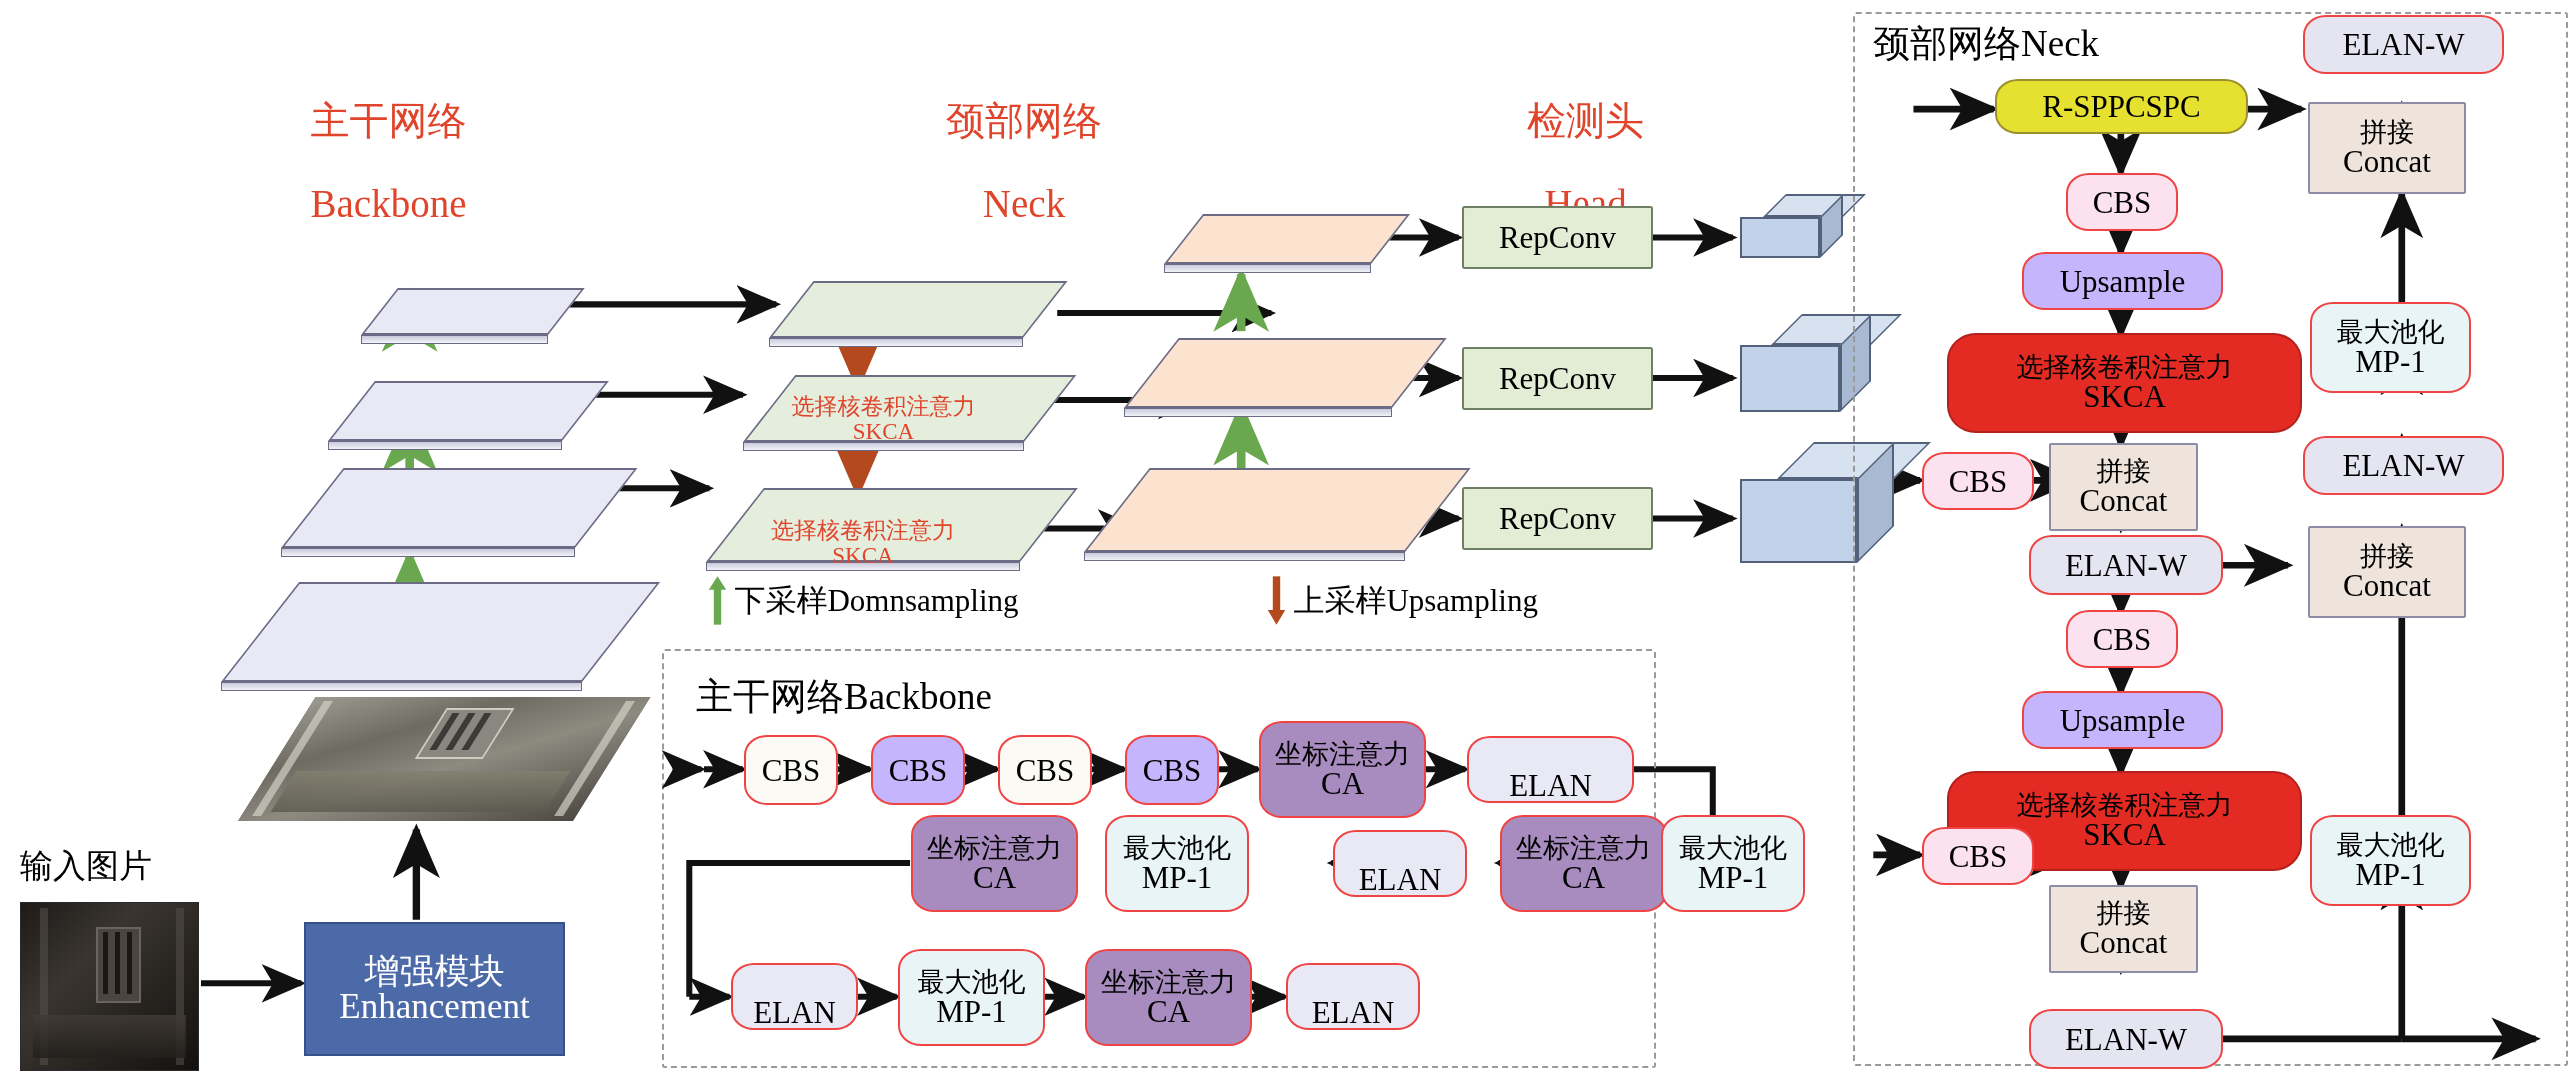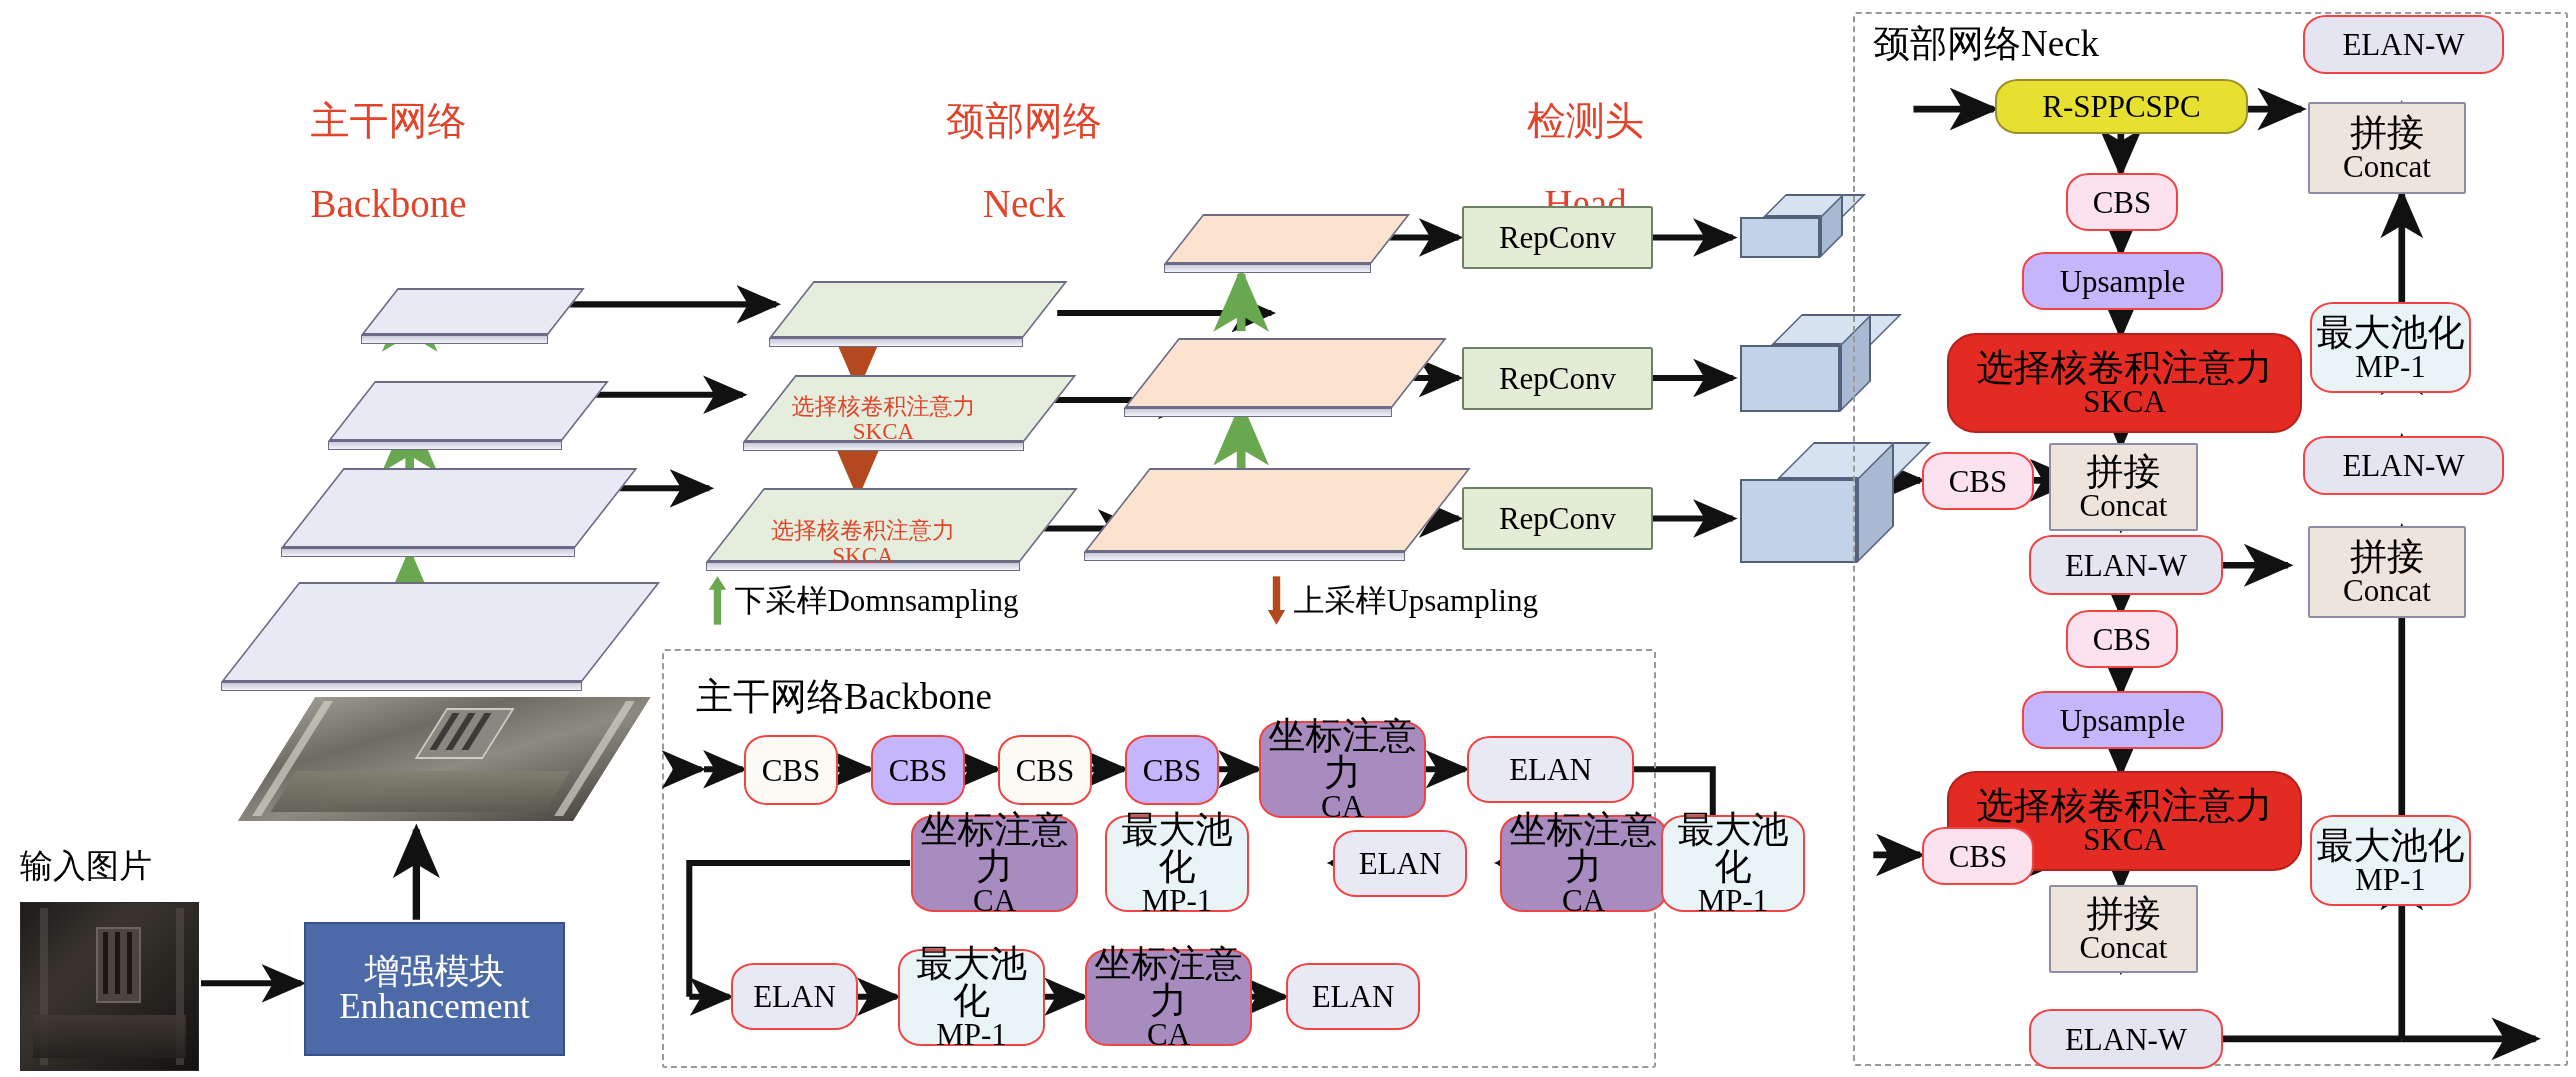--- a/index.html
+++ b/index.html
@@ -35,29 +35,29 @@
   .cube .top3{position:absolute;background:#d7e2f1;border:2px solid #53617a;box-sizing:border-box;
               transform:skewX(-45deg);transform-origin:bottom left;}
   .cube .side{position:absolute;background:#a9b9d2;border:2px solid #53617a;box-sizing:border-box;
               transform:skewY(-45deg);transform-origin:top left;}
 
   
   .blk{position:absolute;box-sizing:border-box;display:flex;flex-direction:column;
        align-items:center;justify-content:center;text-align:center;
        border:2px solid #ef4444;border-radius:23px/20px;
        font-size:31px;line-height:1.0;}
-  .blk .zh{font-size:37px;}
+  .blk .zh{font-size:27px;}
   .blk .en{font-size:31px;}
 
   .c-cbs-w{background:#fbfaf4;}
   .c-cbs-o{background:#c4b5fd;}
   .c-cbs-p{background:#fbe2ee;}
   .c-ca   {background:#a88cc0;}
   .c-mp   {background:#e8f4f6;}
-  .c-elan {background:#e9e9f6;}
+  .c-elan {background:#e9e9f6;justify-content:flex-end;}
   .c-elanw{background:#e5e5f2;}
   .c-rep  {background:#e3edd6;border:2px solid #6f7f63;border-radius:2.7px;}
   .c-spp  {background:#e6e030;border:2px solid #9a8f2a;border-radius:23px/20px;}
   .c-skca {background:#e32b23;border:2px solid #b4201b;border-radius:29px/27px;}
   .c-cat  {background:#efe4dc;border:2px solid #8c8ca6;border-radius:2px;}
   .c-enh  {background:#4d6aa8;border:2px solid #36508a;border-radius:0;color:#fff;}
 
   .blk.c-enh .zh{font-size:35px;color:#fff;}
   .blk.c-enh .en{font-size:35px;color:#fff;}
 

